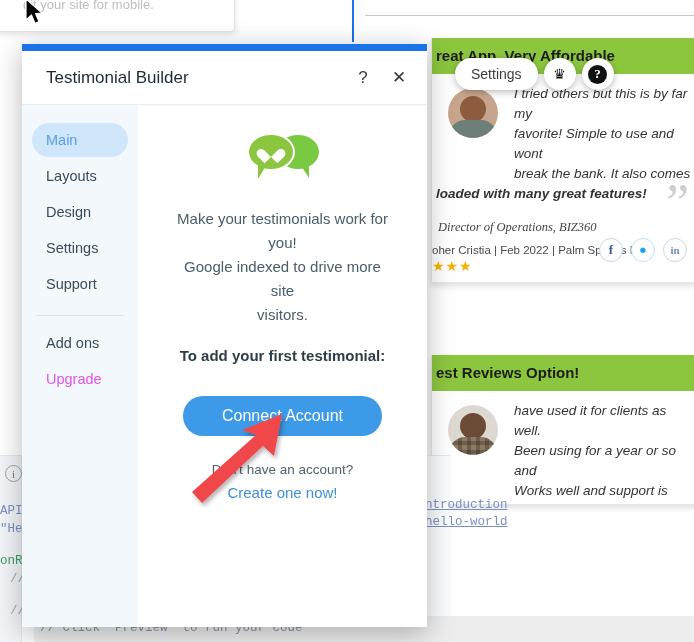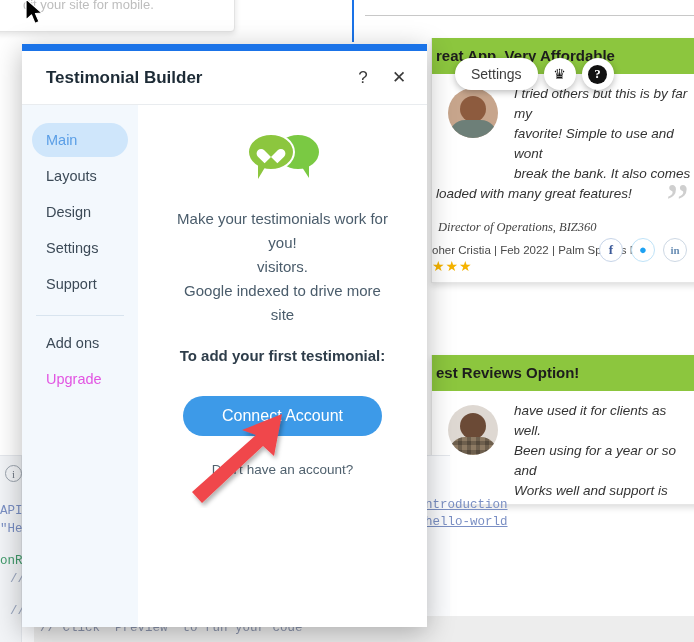--- a/index.html
+++ b/index.html
@@ -91,21 +91,21 @@
     background-image:
       repeating-linear-gradient(90deg, rgba(0,0,0,.22) 0 4px, transparent 4px 9px),
       repeating-linear-gradient(0deg, rgba(0,0,0,.22) 0 4px, transparent 4px 9px);
   }
   .rev-quote {
     margin: 0 0 0 78px;
     font-size: 13.5px; font-style: italic; color: #333;
     line-height: 20px;
   }
   .rev-quote.wrapunder { margin-left: 0; }
-  .rev-quote b { font-weight: normal; }
+  .rev-quote b { font-weight: bold; }
   .rev-role {
     margin: 16px 0 0 2px;
     font-size: 12.5px; font-style: italic; color: #444; font-family: Liberation Serif, serif;
   }
   .bigquote {
     position: absolute; right: 10px; top: 155px;
     font-size: 52px; line-height: 20px; color: #cfcfcf;
     font-family: "Liberation Serif", serif;
   }
   .rev-meta {
@@ -195,21 +195,21 @@
     box-shadow: 0 6px 26px rgba(0,0,0,.28);
     overflow: hidden;
   }
   .modal-accent { height: 7px; background: #1a73e8; }
   .modal-header {
     height: 54px; position: relative;
     border-bottom: 1px solid #e9ecef;
     display: flex; align-items: center;
   }
   .modal-title {
-    margin-left: 24px; font-size: 17px; font-weight: bold; color: #1d2b36;
+    margin-left: 24px; font-size: 17px; font-weight: normal; color: #1d2b36;
   }
   .hdr-btn {
     position: absolute; top: 50%; transform: translateY(-50%);
     width: 24px; height: 24px; text-align: center; line-height: 24px;
     color: #3a3a3a; cursor: pointer;
   }
   .hdr-btn.help { right: 52px; font-size: 17px; }
   .hdr-btn.close { right: 16px; font-size: 17px; }
 
   .modal-body { display: flex; height: 522px; }
@@ -416,30 +416,31 @@
 
       <div class="pane">
         <div class="logo-wrap">
           <div class="bub-b"></div>
           <div class="bub-a"></div>
           <div class="heart"></div>
         </div>
 
         <div class="lead">
           <div>Make your testimonials work for you!</div>
+          <div>Google indexed to drive more site</div>
           <div>visitors.</div>
-          <div>Google indexed to drive more site</div>
         </div>
 
         <div class="sub">To add your first testimonial:</div>
 
         <button class="cta">Connect Account</button>
 
         <div class="noacct">Don't have an account?</div>
 
+        <a class="createlink">Create one now!</a>
       </div>
     </div>
   </div>
 
   <svg class="arrow-svg" width="120" height="100" viewBox="0 0 120 100">
     <defs>
       <filter id="ashadow" x="-30%" y="-30%" width="180%" height="180%">
         <feDropShadow dx="2" dy="3" stdDeviation="2" flood-color="#000" flood-opacity="0.3"></feDropShadow>
       </filter>
     </defs>

